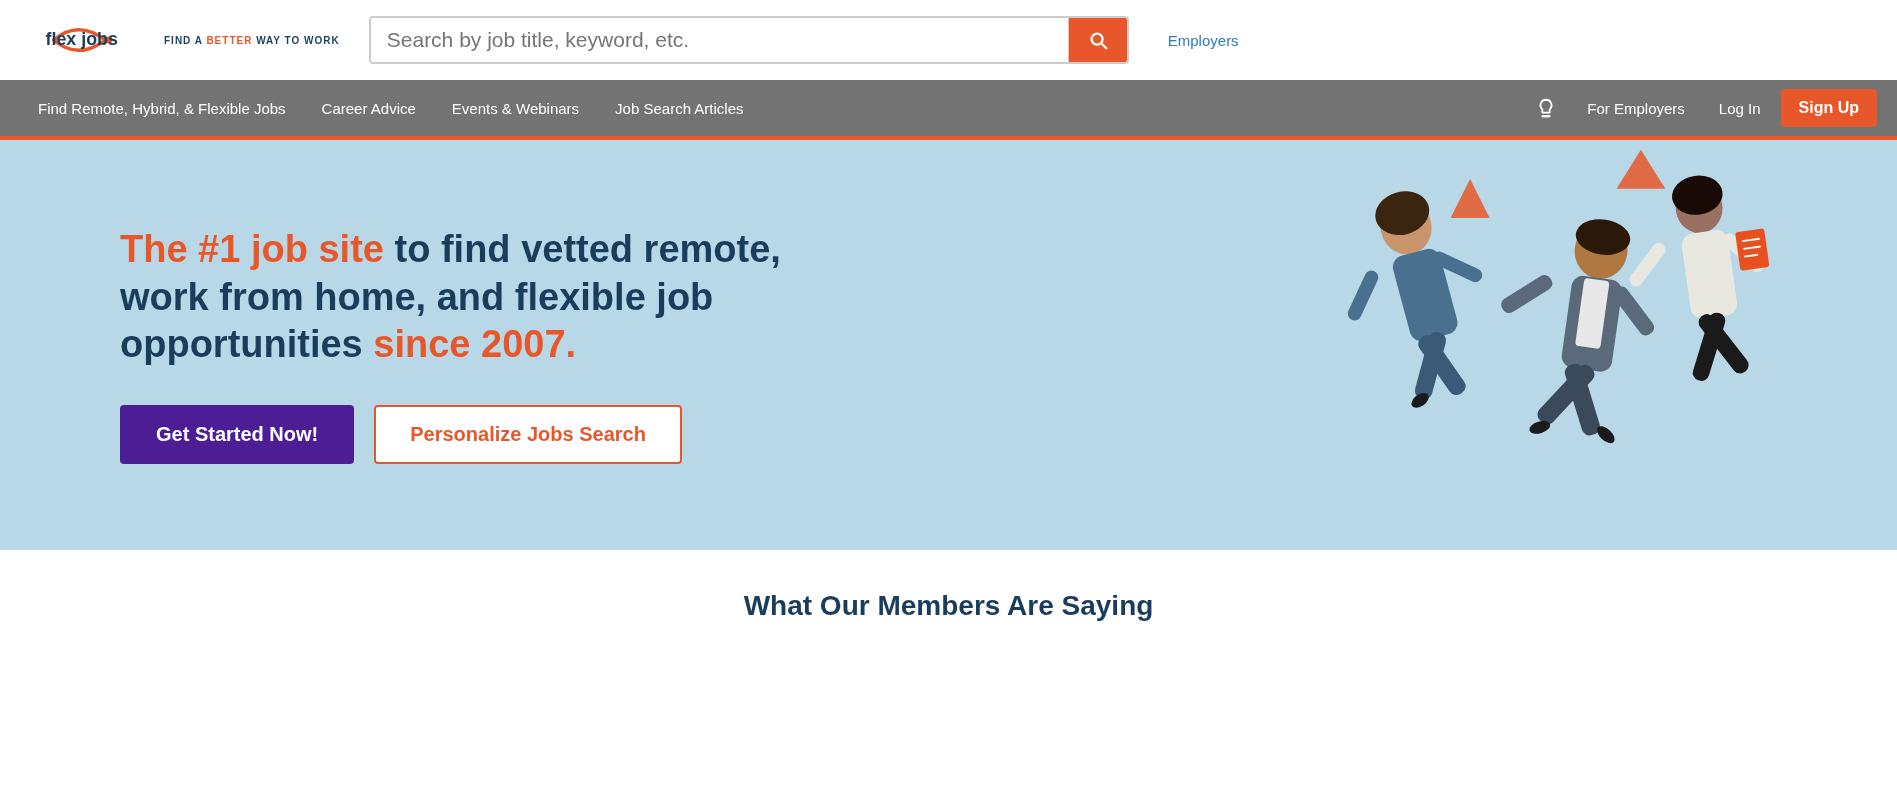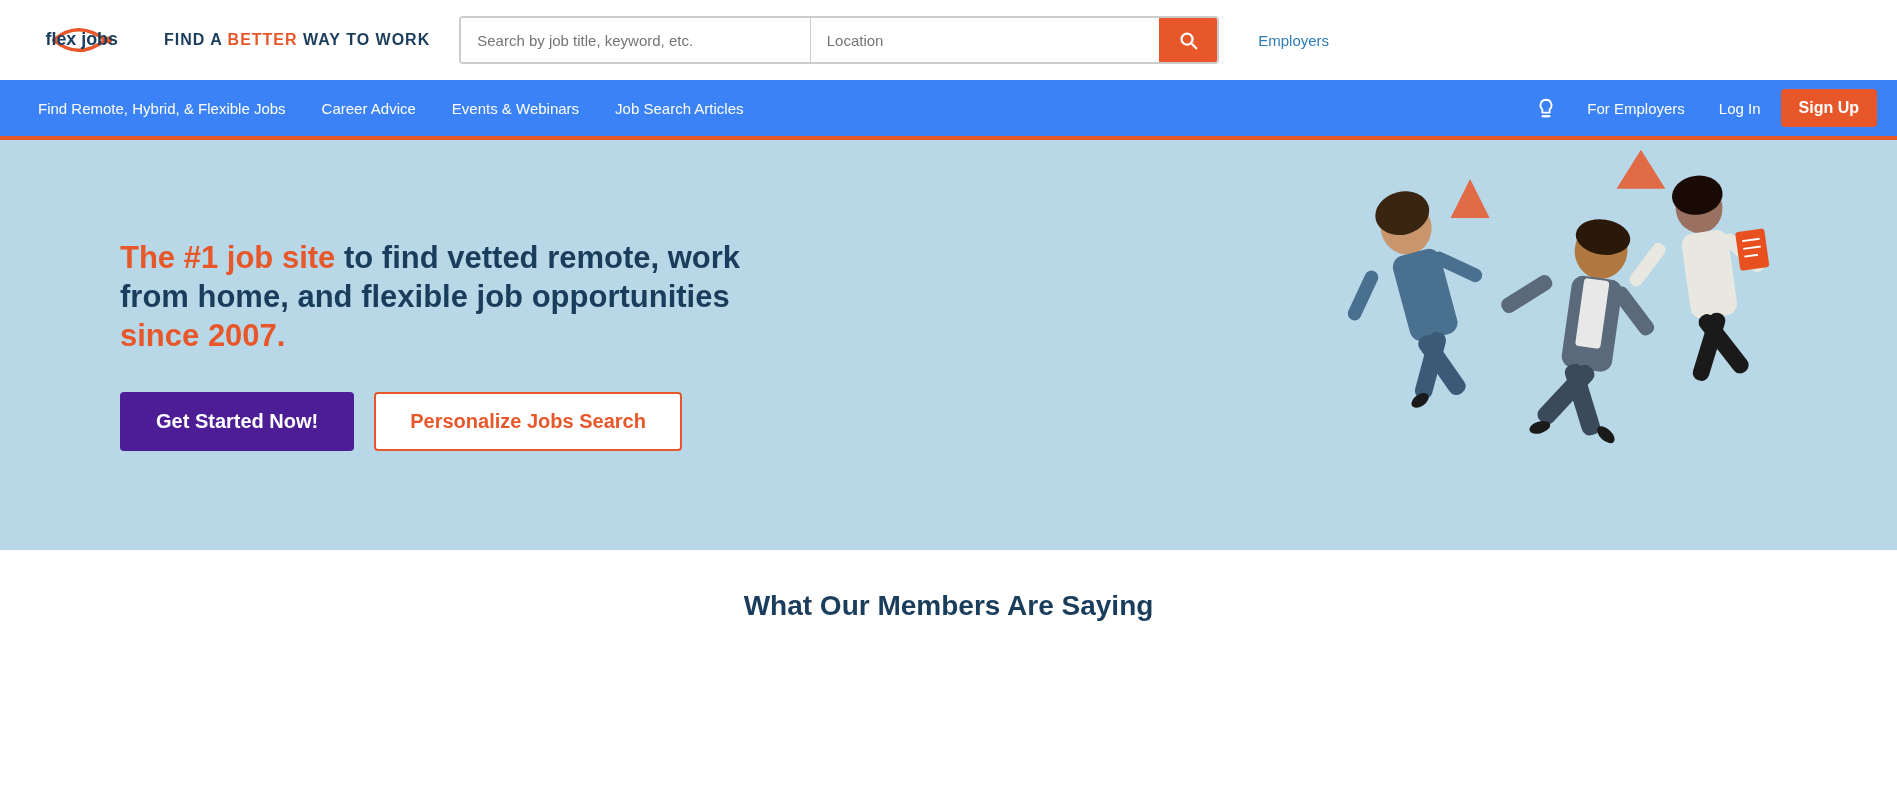--- a/index.html
+++ b/index.html
@@ -14,21 +14,21 @@
       gap: 29px;
     }
     .logo-area {
       display: flex;
       align-items: center;
       gap: 14px;
       flex-shrink: 0;
     }
     .logo-svg { width: 110px; height: 60px; }
     .tagline {
-      font-size: 16px;
+      font-size: 10px;
       font-weight: 600;
       color: #1a3d5c;
       letter-spacing: 1px;
       text-transform: uppercase;
       text-align: right;
     }
     .tagline span.better {
       color: #e8572a;
     }
     .search-area {
@@ -38,21 +38,21 @@
       border: 2px solid #ccc;
       border-radius: 4px;
       overflow: hidden;
       height: 48px;
     }
     .search-area input {
       flex: 1;
       border: none;
       outline: none;
       padding: 0 16px;
-      font-size: 15px;
+      font-size: 21px;
       color: #555;
     }
     .search-divider {
       width: 1px;
       background: #ccc;
       align-self: stretch;
     }
     .search-area .location-input {
       width: 220px;
       border: none;
@@ -74,21 +74,21 @@
     .advanced-link {
       color: #2e7cb8;
       font-size: 15px;
       text-decoration: none;
       white-space: nowrap;
       margin-left: 10px;
     }
 
     
     .nav-bar {
-      background: #3b82f6;
+      background: #737373;
       display: flex;
       align-items: center;
       padding: 0 20px;
       height: 56px;
     }
     .nav-item {
       color: #fff;
       font-size: 15px;
       padding: 0 18px;
       height: 56px;
@@ -137,21 +137,21 @@
       align-items: center;
       position: relative;
       overflow: hidden;
       padding: 40px 80px 40px 120px;
     }
     .hero-text {
       max-width: 680px;
       z-index: 2;
     }
     .hero-heading {
-      font-size: 31px;
+      font-size: 38px;
       font-weight: 700;
       line-height: 1.25;
       color: #1a3d5c;
       margin-bottom: 36px;
     }
     .hero-heading .orange { color: #e8572a; }
     .hero-buttons {
       display: flex;
       gap: 20px;
       flex-wrap: wrap;
@@ -223,21 +223,20 @@
       <text x="60" y="42" font-family="Arial" font-size="26" font-weight="bold" fill="#1a3d5c">jobs</text>
     </svg>
     <span class="tagline">
       <span>FIND A </span><span class="better">BETTER</span><span> WAY TO WORK</span>
     </span>
   </div>
 
   <div class="search-area">
     <input type="text" placeholder="Search by job title, keyword, etc." style="">
     <div class="search-divider"></div>
-    <input type="text" class="location-input" placeholder="Location" style="">
     <button class="search-btn">
       <svg viewBox="0 0 24 24" xmlns="http://www.w3.org/2000/svg">
         <path d="M21 21l-4.35-4.35M17 11A6 6 0 1 1 5 11a6 6 0 0 1 12 0z" stroke="#fff" stroke-width="2.5" fill="none" stroke-linecap="round"></path>
       </svg>
     </button>
   </div>
 
   <a class="advanced-link" href="#">Employers</a>
 </div>
 

